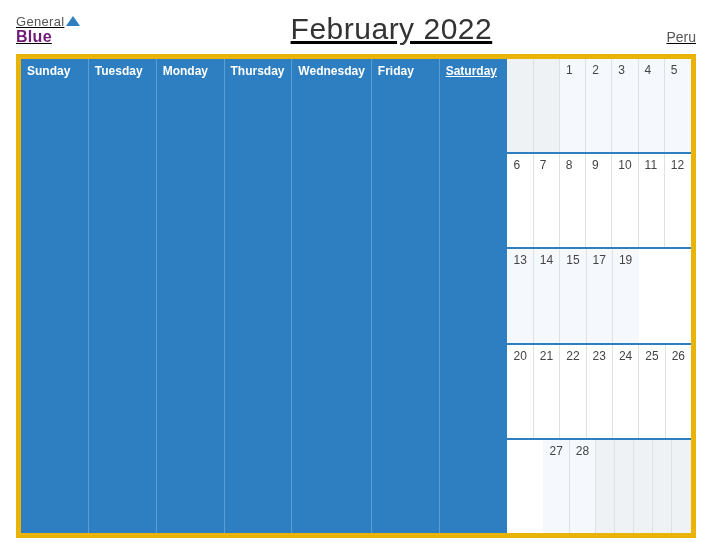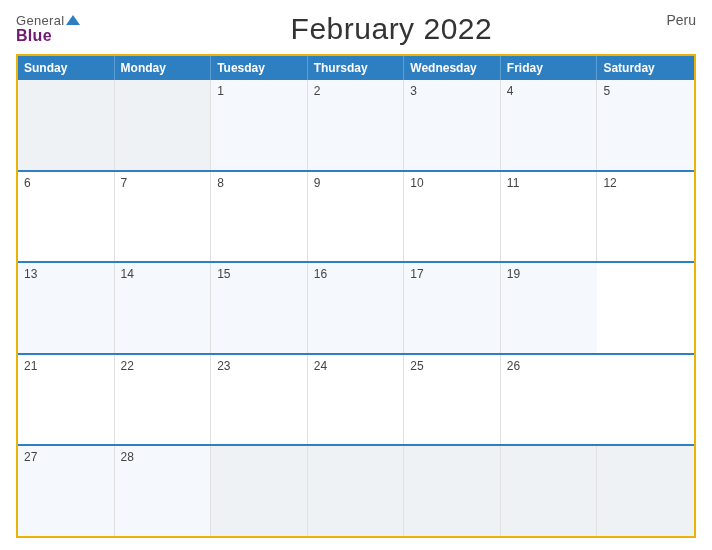--- a/index.html
+++ b/index.html
@@ -13,23 +13,24 @@
     .page {
       width: 712px;
       height: 550px;
       background: #fff;
       padding: 12px 16px 12px 16px;
       display: flex;
       flex-direction: column;
     }
     .header {
       display: flex;
-      align-items: flex-start;
+      align-items: center;
       justify-content: space-between;
       margin-bottom: 8px;
+      text-decoration: underline;
     }
     .logo {
       display: flex;
       flex-direction: column;
       align-items: flex-start;
       line-height: 1;
     }
     .logo-general {
       font-size: 13px;
       color: #555;
@@ -46,57 +47,59 @@
       font-size: 30px;
       color: #333;
       font-weight: normal;
       letter-spacing: 0.5px;
       margin-left: 36px;
     }
     .country {
       font-size: 14px;
       color: #555;
       align-self: flex-start;
-      margin-top: 0;
+      margin-top: 17px;
     }
     .calendar {
       flex: 1;
       display: flex;
-      flex-direction: column;
-      border: 2px solid #eab308;
+      flex-direction: row;
+      border: 5px solid #eab308;
     }
     .cal-header {
       display: grid;
       grid-template-columns: repeat(7, 1fr);
       background: #2e7ec2;
     }
     .cal-header-cell {
       color: #fff;
       font-size: 12px;
       font-weight: bold;
       text-align: left;
       padding: 5px 6px;
       border-right: 1px solid #5a9fd4;
     }
     .cal-header-cell:last-child {
       border-right: none;
+      text-decoration: underline;
     }
     .cal-body {
       flex: 1;
       display: flex;
       flex-direction: column;
     }
     .cal-week {
       display: grid;
       grid-template-columns: repeat(7, 1fr);
       flex: 1;
       border-bottom: 2px solid #2e7ec2;
     }
     .cal-week:last-child {
       border-bottom: none;
+      margin-left: 36px;
     }
     .cal-cell {
       border-right: 1px solid #e0e0e0;
       padding: 4px 6px;
       font-size: 12px;
       color: #444;
       vertical-align: top;
       background: #fff;
       min-height: 60px;
       position: relative;
@@ -149,22 +152,22 @@
       </span>
       <span class="logo-blue">Blue</span>
     </div>
     <div class="title">February 2022</div>
     <div class="country">Peru</div>
   </div>
 
   <div class="calendar">
     <div class="cal-header">
     <div class="cal-header-cell">Sunday</div>
+        <div class="cal-header-cell">Tuesday</div>
         <div class="cal-header-cell">Monday</div>
-        <div class="cal-header-cell">Tuesday</div>
         <div class="cal-header-cell">Thursday</div>
         <div class="cal-header-cell">Wednesday</div>
         <div class="cal-header-cell">Friday</div>
         <div class="cal-header-cell">Saturday</div>
       </div>
     <div class="cal-body">
     <div class="cal-week">
           <div class="cal-cell empty"></div>
           <div class="cal-cell empty"></div>
           <div class="cal-cell">
@@ -210,30 +213,30 @@
           <div class="cal-cell">
             <span class="day-num">13</span>
           </div>
           <div class="cal-cell">
             <span class="day-num">14</span>
           </div>
           <div class="cal-cell">
             <span class="day-num">15</span>
           </div>
           <div class="cal-cell">
-            <span class="day-num">16</span>
-          </div>
-          <div class="cal-cell">
             <span class="day-num">17</span>
           </div>
           <div class="cal-cell">
             <span class="day-num">19</span>
           </div>
         </div>
         <div class="cal-week">
+          <div class="cal-cell">
+            <span class="day-num">20</span>
+          </div>
           <div class="cal-cell">
             <span class="day-num">21</span>
           </div>
           <div class="cal-cell">
             <span class="day-num">22</span>
           </div>
           <div class="cal-cell">
             <span class="day-num">23</span>
           </div>
           <div class="cal-cell">

